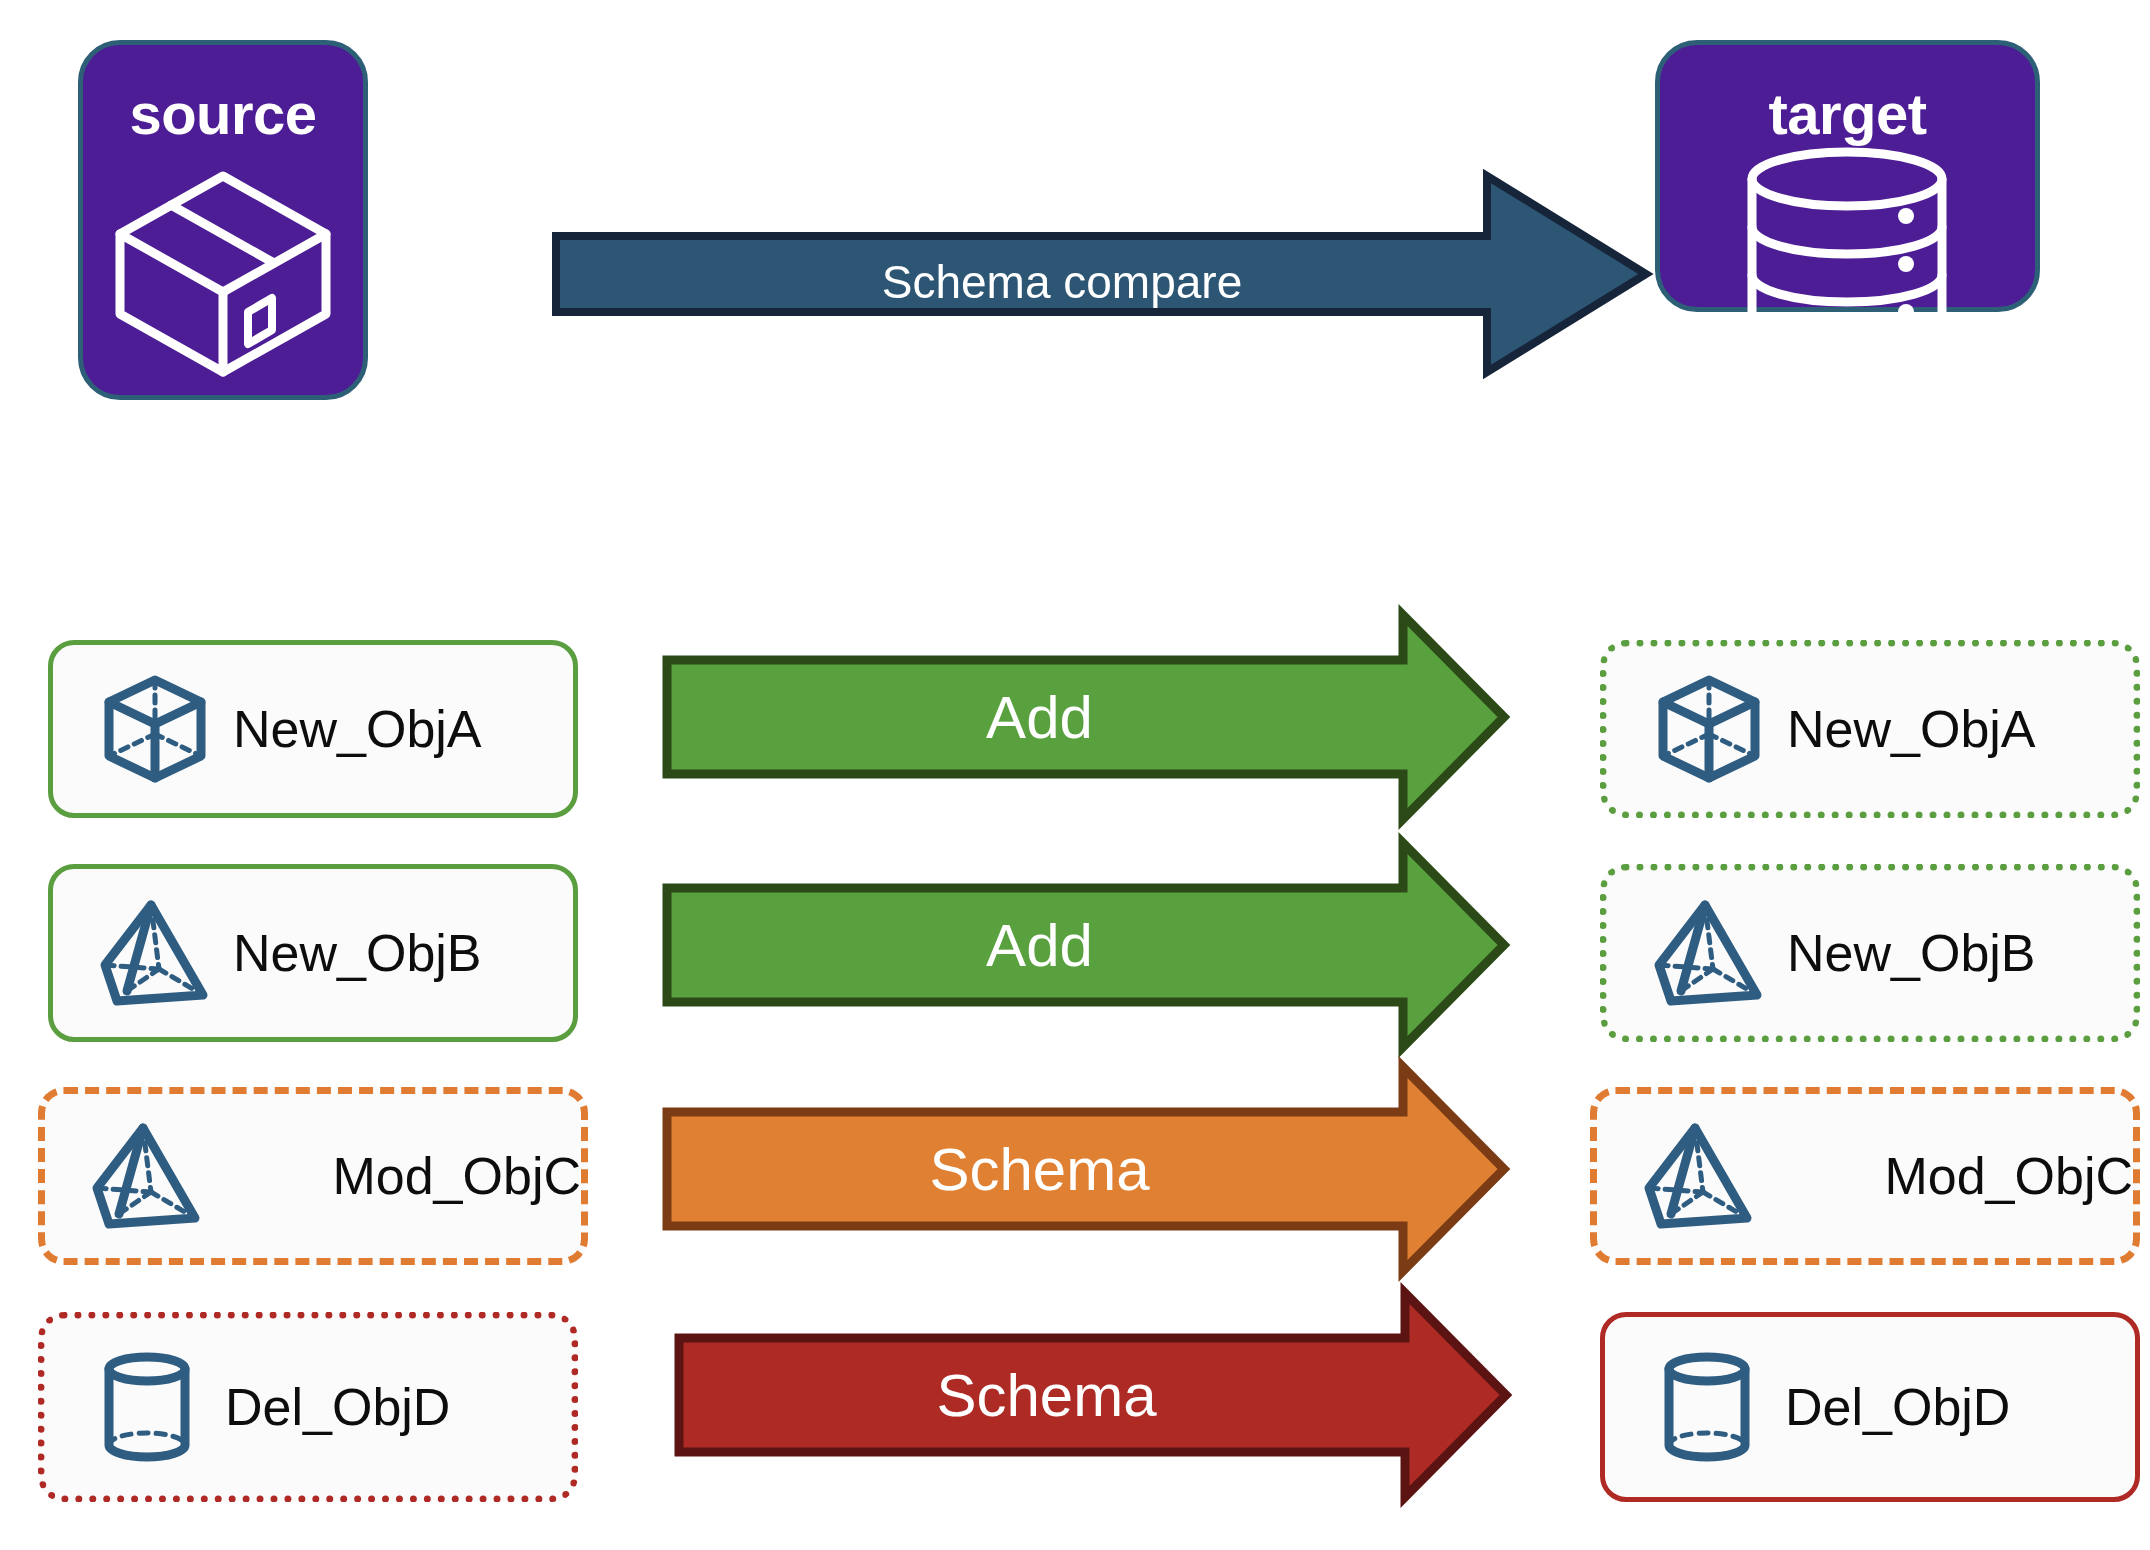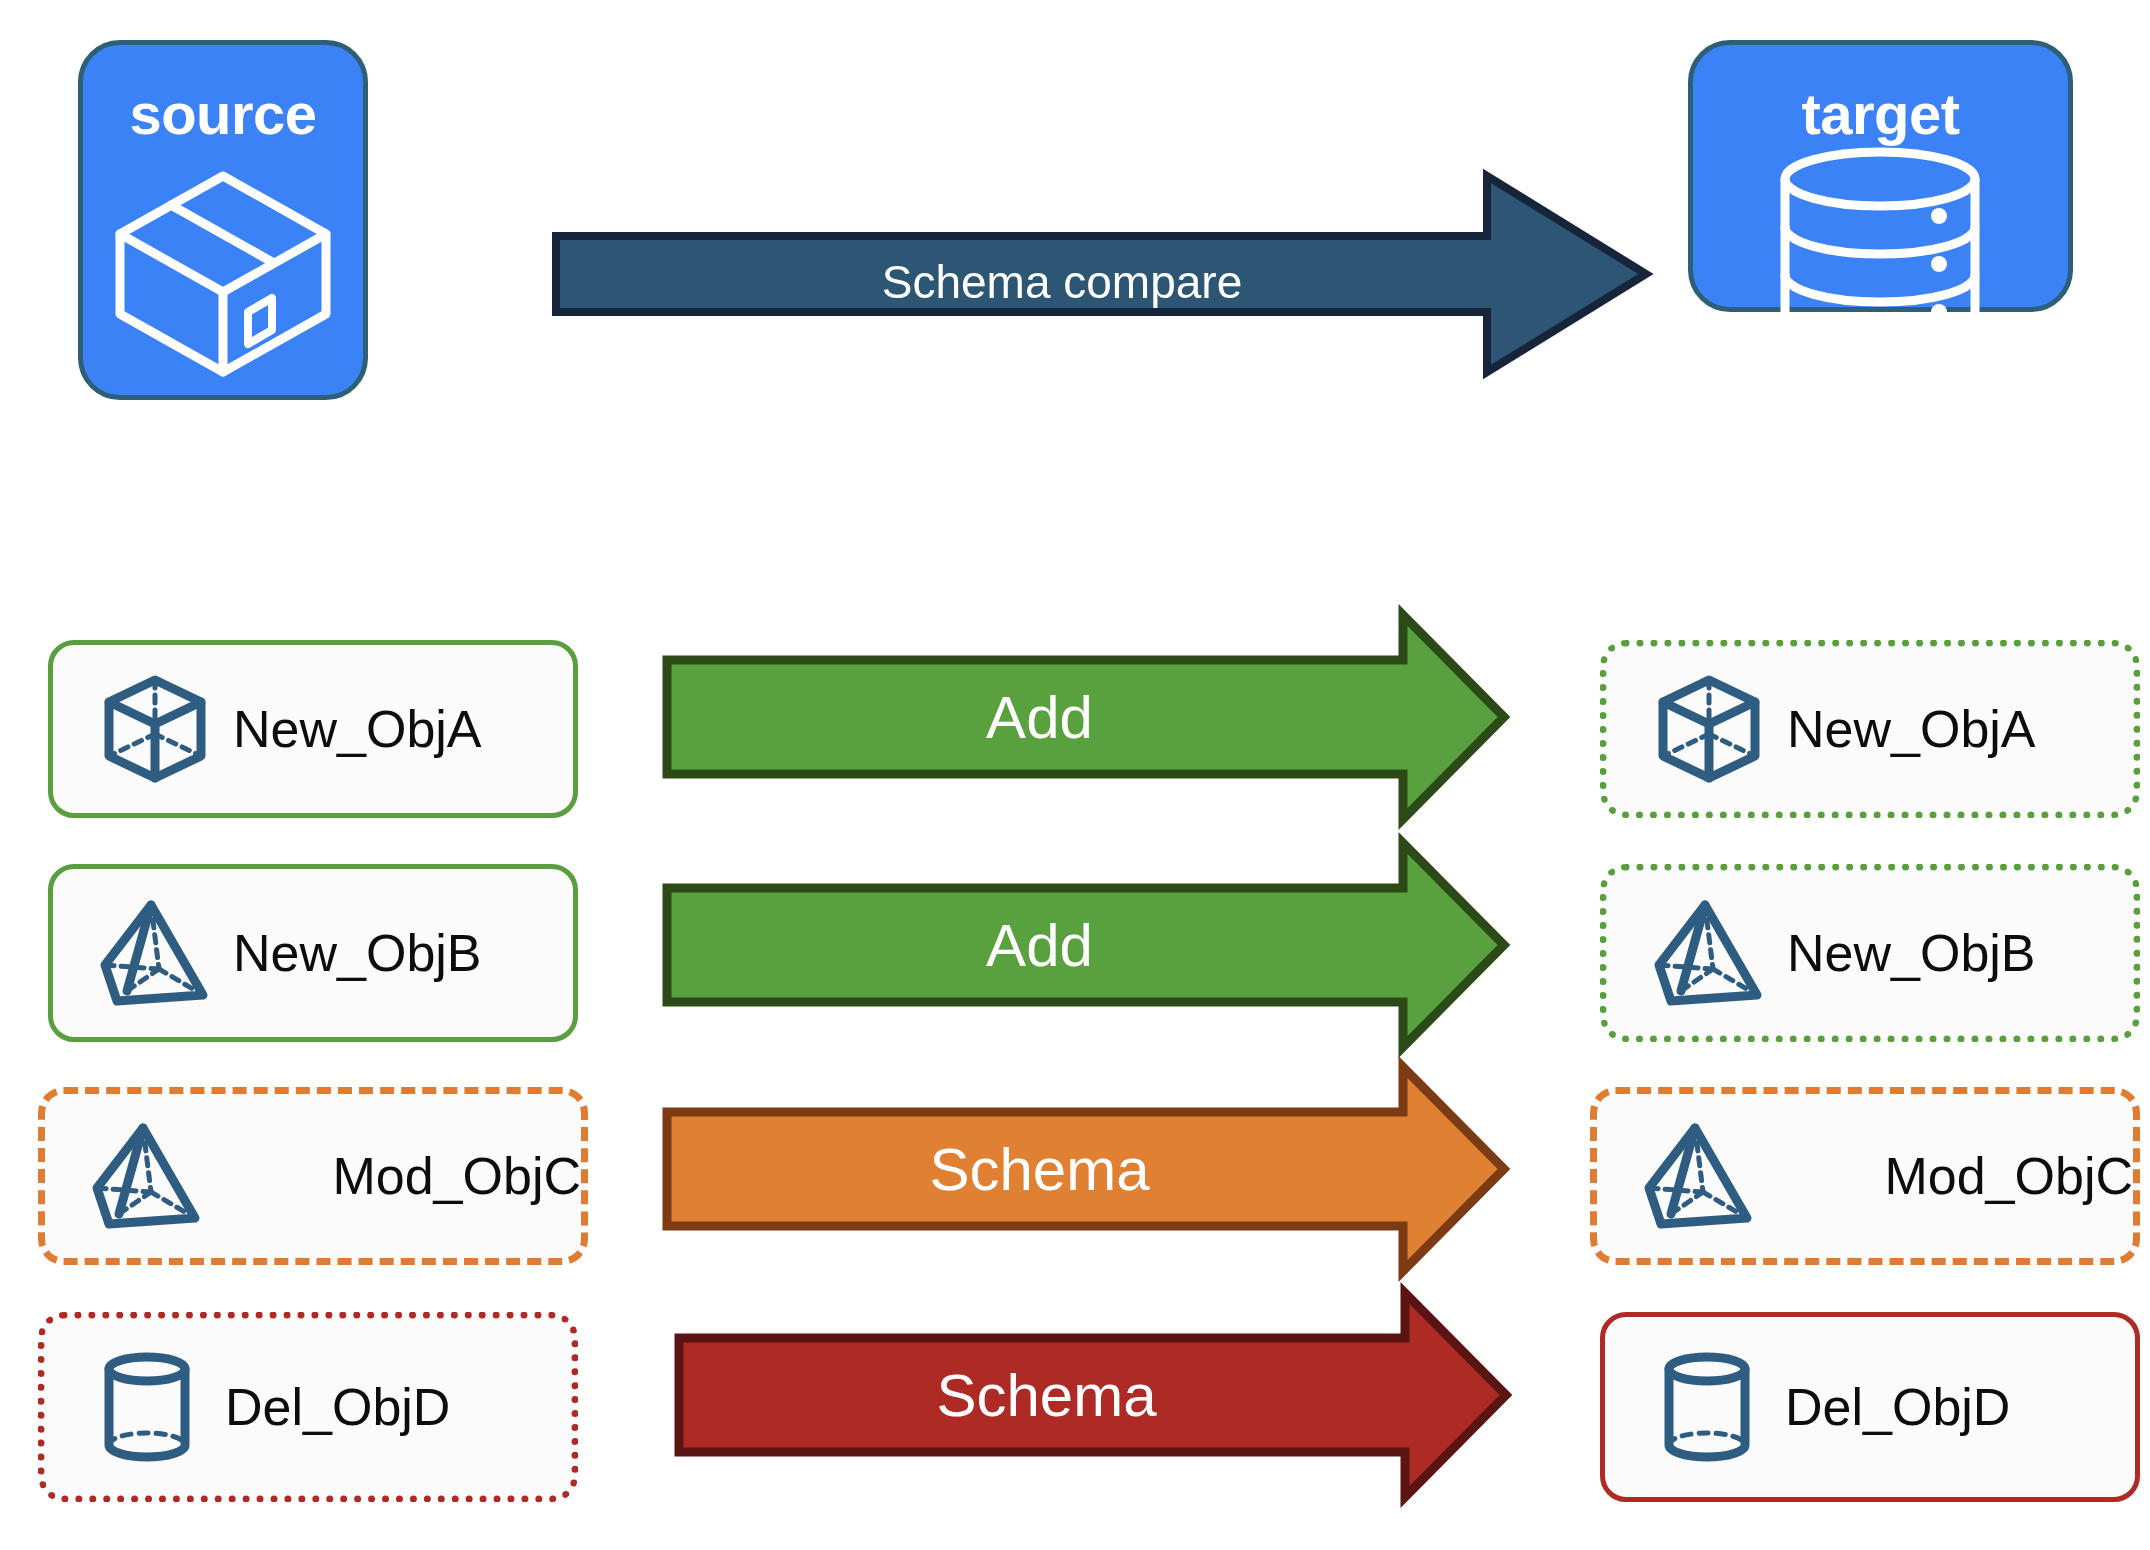--- a/index.html
+++ b/index.html
@@ -8,21 +8,21 @@
     width:2150px;height:1550px;
     background:#ffffff;
     font-family:"Liberation Sans", sans-serif;
     overflow:hidden;
   }
   #stage{position:relative;width:2150px;height:1550px;}
 
   
   .endpoint{
     position:absolute;
-    background:#3b82f6;
+    background:#4c1d95;
     border:5px solid #2d6077;
     border-radius:42px;
     box-sizing:border-box;
     display:flex;
     flex-direction:column;
     align-items:center;
   }
   .endpoint .ep-title{
     font-size:58px;
     font-weight:bold;
@@ -115,21 +115,21 @@
 
   <div class="bigarrow" style="left:552px;top:168px;width:1100px;height:212px;">
     <svg width="1100" height="212" viewBox="0 0 1100 212" preserveAspectRatio="none">
       <polygon points="4,68 935,68 935,8 1094,106 935,204 935,144 4,144" fill="#2d5574" stroke="#16253a" stroke-width="8" stroke-linejoin="miter"></polygon>
     </svg>
     <div class="lbl">
       <span>Schema compare</span>
     </div>
   </div>
 
-  <div class="endpoint" style="left:1655px;top:40px;width:385px;height:272px;margin-left:33px;">
+  <div class="endpoint" style="left:1655px;top:40px;width:385px;height:272px;">
     <div class="ep-title">target</div>
     <div class="ep-icon">
       <svg width="215" height="215" viewBox="0 0 215 215" fill="none" stroke="#ffffff" stroke-width="9" stroke-linecap="round">
         <ellipse cx="107" cy="36" rx="95" ry="27"></ellipse>
         <path d="M12 36 V179 a95 27 0 0 0 190 0 V36"></path>
         <path d="M12 84 a95 27 0 0 0 190 0"></path>
         <path d="M12 132 a95 27 0 0 0 190 0"></path>
         <circle cx="166" cy="73" r="8" fill="#ffffff" stroke="none"></circle>
         <circle cx="166" cy="121" r="8" fill="#ffffff" stroke="none"></circle>
         <circle cx="166" cy="169" r="8" fill="#ffffff" stroke="none"></circle>

